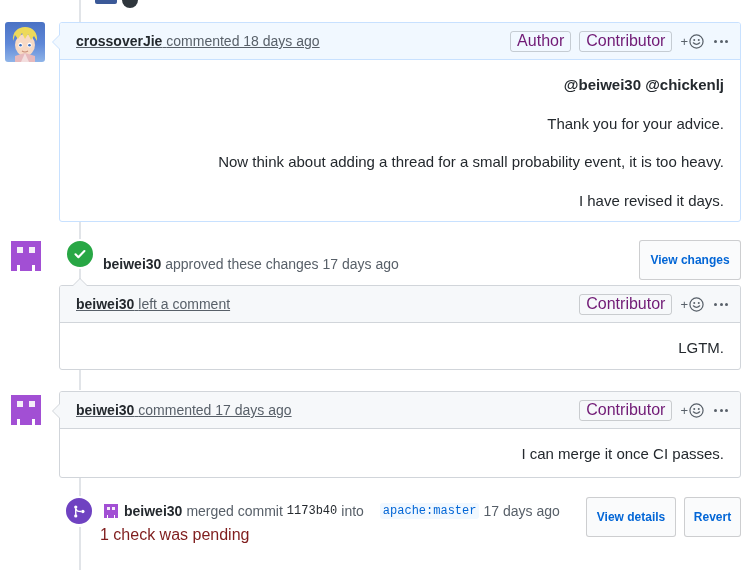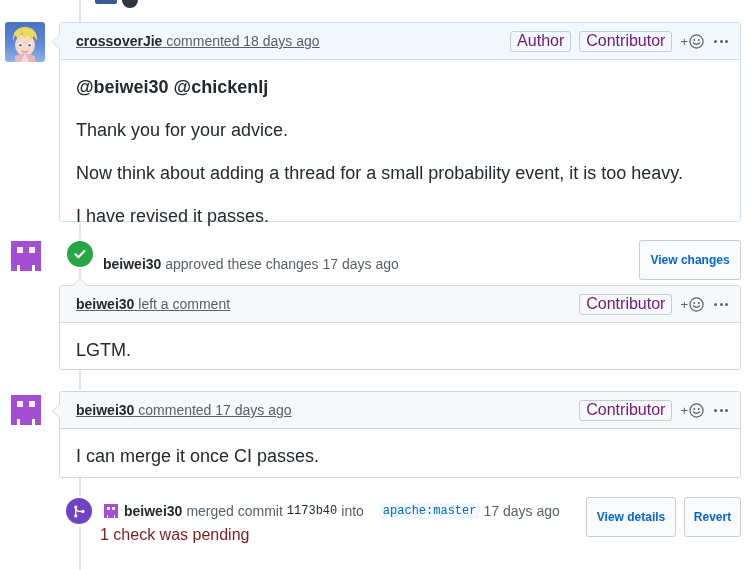--- a/index.html
+++ b/index.html
@@ -129,23 +129,24 @@
   .kebab i {
     display: block;
     width: 3px;
     height: 3px;
     border-radius: 50%;
     background: #586069;
   }
 
   .comment-body {
     padding: 14px 16px 32px 16px;
-    font-size: 18px;
+    font-size: 15px;
     color: #24292e;
     line-height: 1.5;
+    text-align: right;
   }
   .comment-body p {
     margin: 0 0 16px 0;
   }
   .comment-body p:last-child { margin-bottom: 0; }
   .comment-body .mention {
     font-weight: bold;
     color: #24292e;
   }
 
@@ -362,21 +363,21 @@
             <i></i>
             <i></i>
             <i></i>
           </span>
       </div>
     </div>
     <div class="comment-body">
       <p class="mention">@beiwei30 @chickenlj</p>
       <p>Thank you for your advice.</p>
       <p>Now think about adding a thread for a small probability event, it is too heavy.</p>
-      <p>I have revised it passes.</p>
+      <p>I have revised it days.</p>
     </div>
   </div>
 
   <div class="avatar" style="left:8px;top:238px;width:36px;height:36px;">
     <svg width="36" height="36" viewBox="0 0 12 12" xmlns="http://www.w3.org/2000/svg" shape-rendering="crispEdges">
       <rect width="12" height="12" fill="#ffffff"></rect>
       <rect x="1" y="1" width="10" height="8" fill="#a24fd4"></rect>
       <rect x="1" y="9" width="2" height="2" fill="#a24fd4"></rect>
       <rect x="4" y="9" width="4" height="2" fill="#a24fd4"></rect>
       <rect x="9" y="9" width="2" height="2" fill="#a24fd4"></rect>

